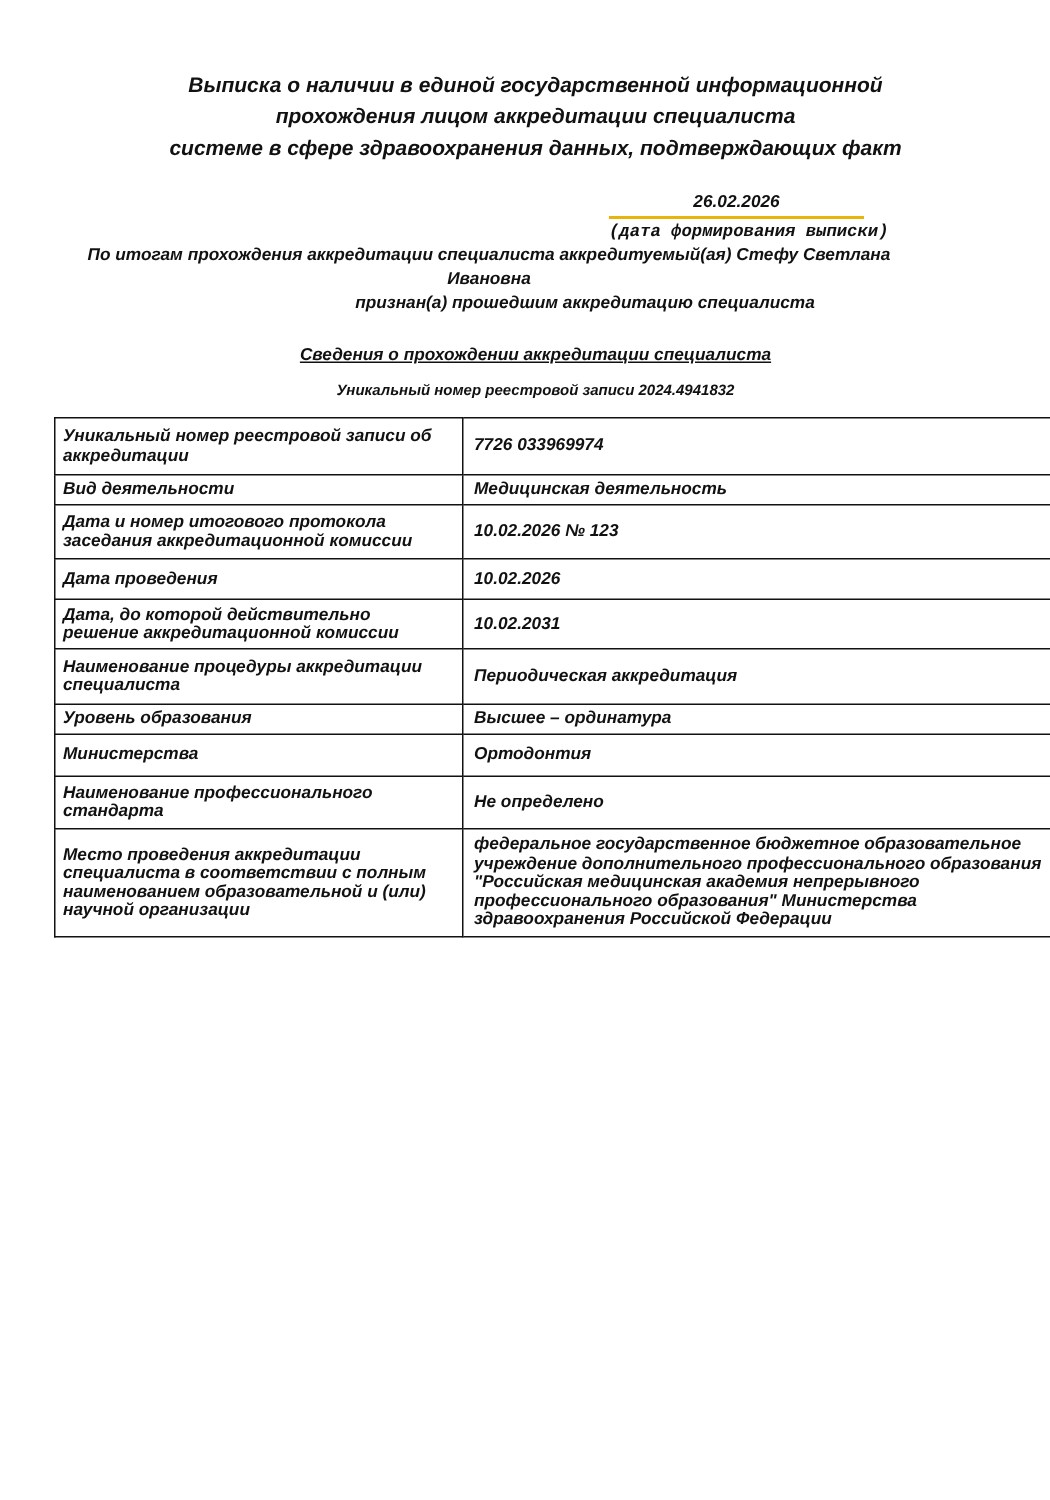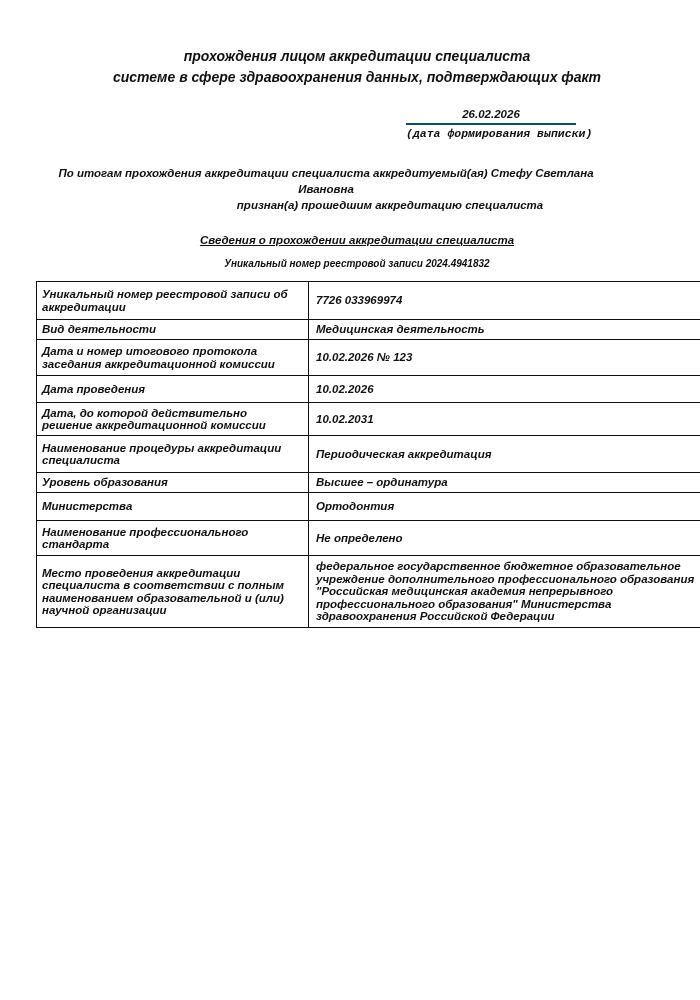--- a/index.html
+++ b/index.html
@@ -38,31 +38,30 @@
   .date-block {
     margin-top: 19px;
     margin-left: 370px;
     width: 170px;
     text-align: center;
     font-size: 11.5px;
   }
   .date-value {
     line-height: 14px;
     padding-bottom: 2px;
-    border-bottom: 2px solid #0c4a6e;
+    border-bottom: 2px solid #eab308;
   }
   .date-caption {
     line-height: 14px;
     padding-top: 2px;
     white-space: nowrap;
     font-family: Liberation Mono, monospace;
   }
   
   .intro {
-    margin-top: 24px;
     font-size: 11.5px;
     line-height: 16px;
   }
   .intro-line-1 {
     text-align: center;
     padding-right: 62px;
   }
   .intro-line-2 {
     text-align: center;
     padding-left: 66px;
@@ -107,20 +106,21 @@
     padding: 3px 8px 3px 7px;
   }
 </style>
 </head>
 <body>
 
 <div class="page">
   <div class="content">
 
     <div class="title-block">
+      <div>Выписка о наличии в единой государственной информационной</div>
       <div>прохождения лицом аккредитации специалиста</div>
       <div>системе в сфере здравоохранения данных, подтверждающих факт</div>
     </div>
 
     <div class="date-block">
       <div class="date-value">26.02.2026</div>
       <div class="date-caption">(дата формирования выписки)</div>
     </div>
 
     <div class="intro">

